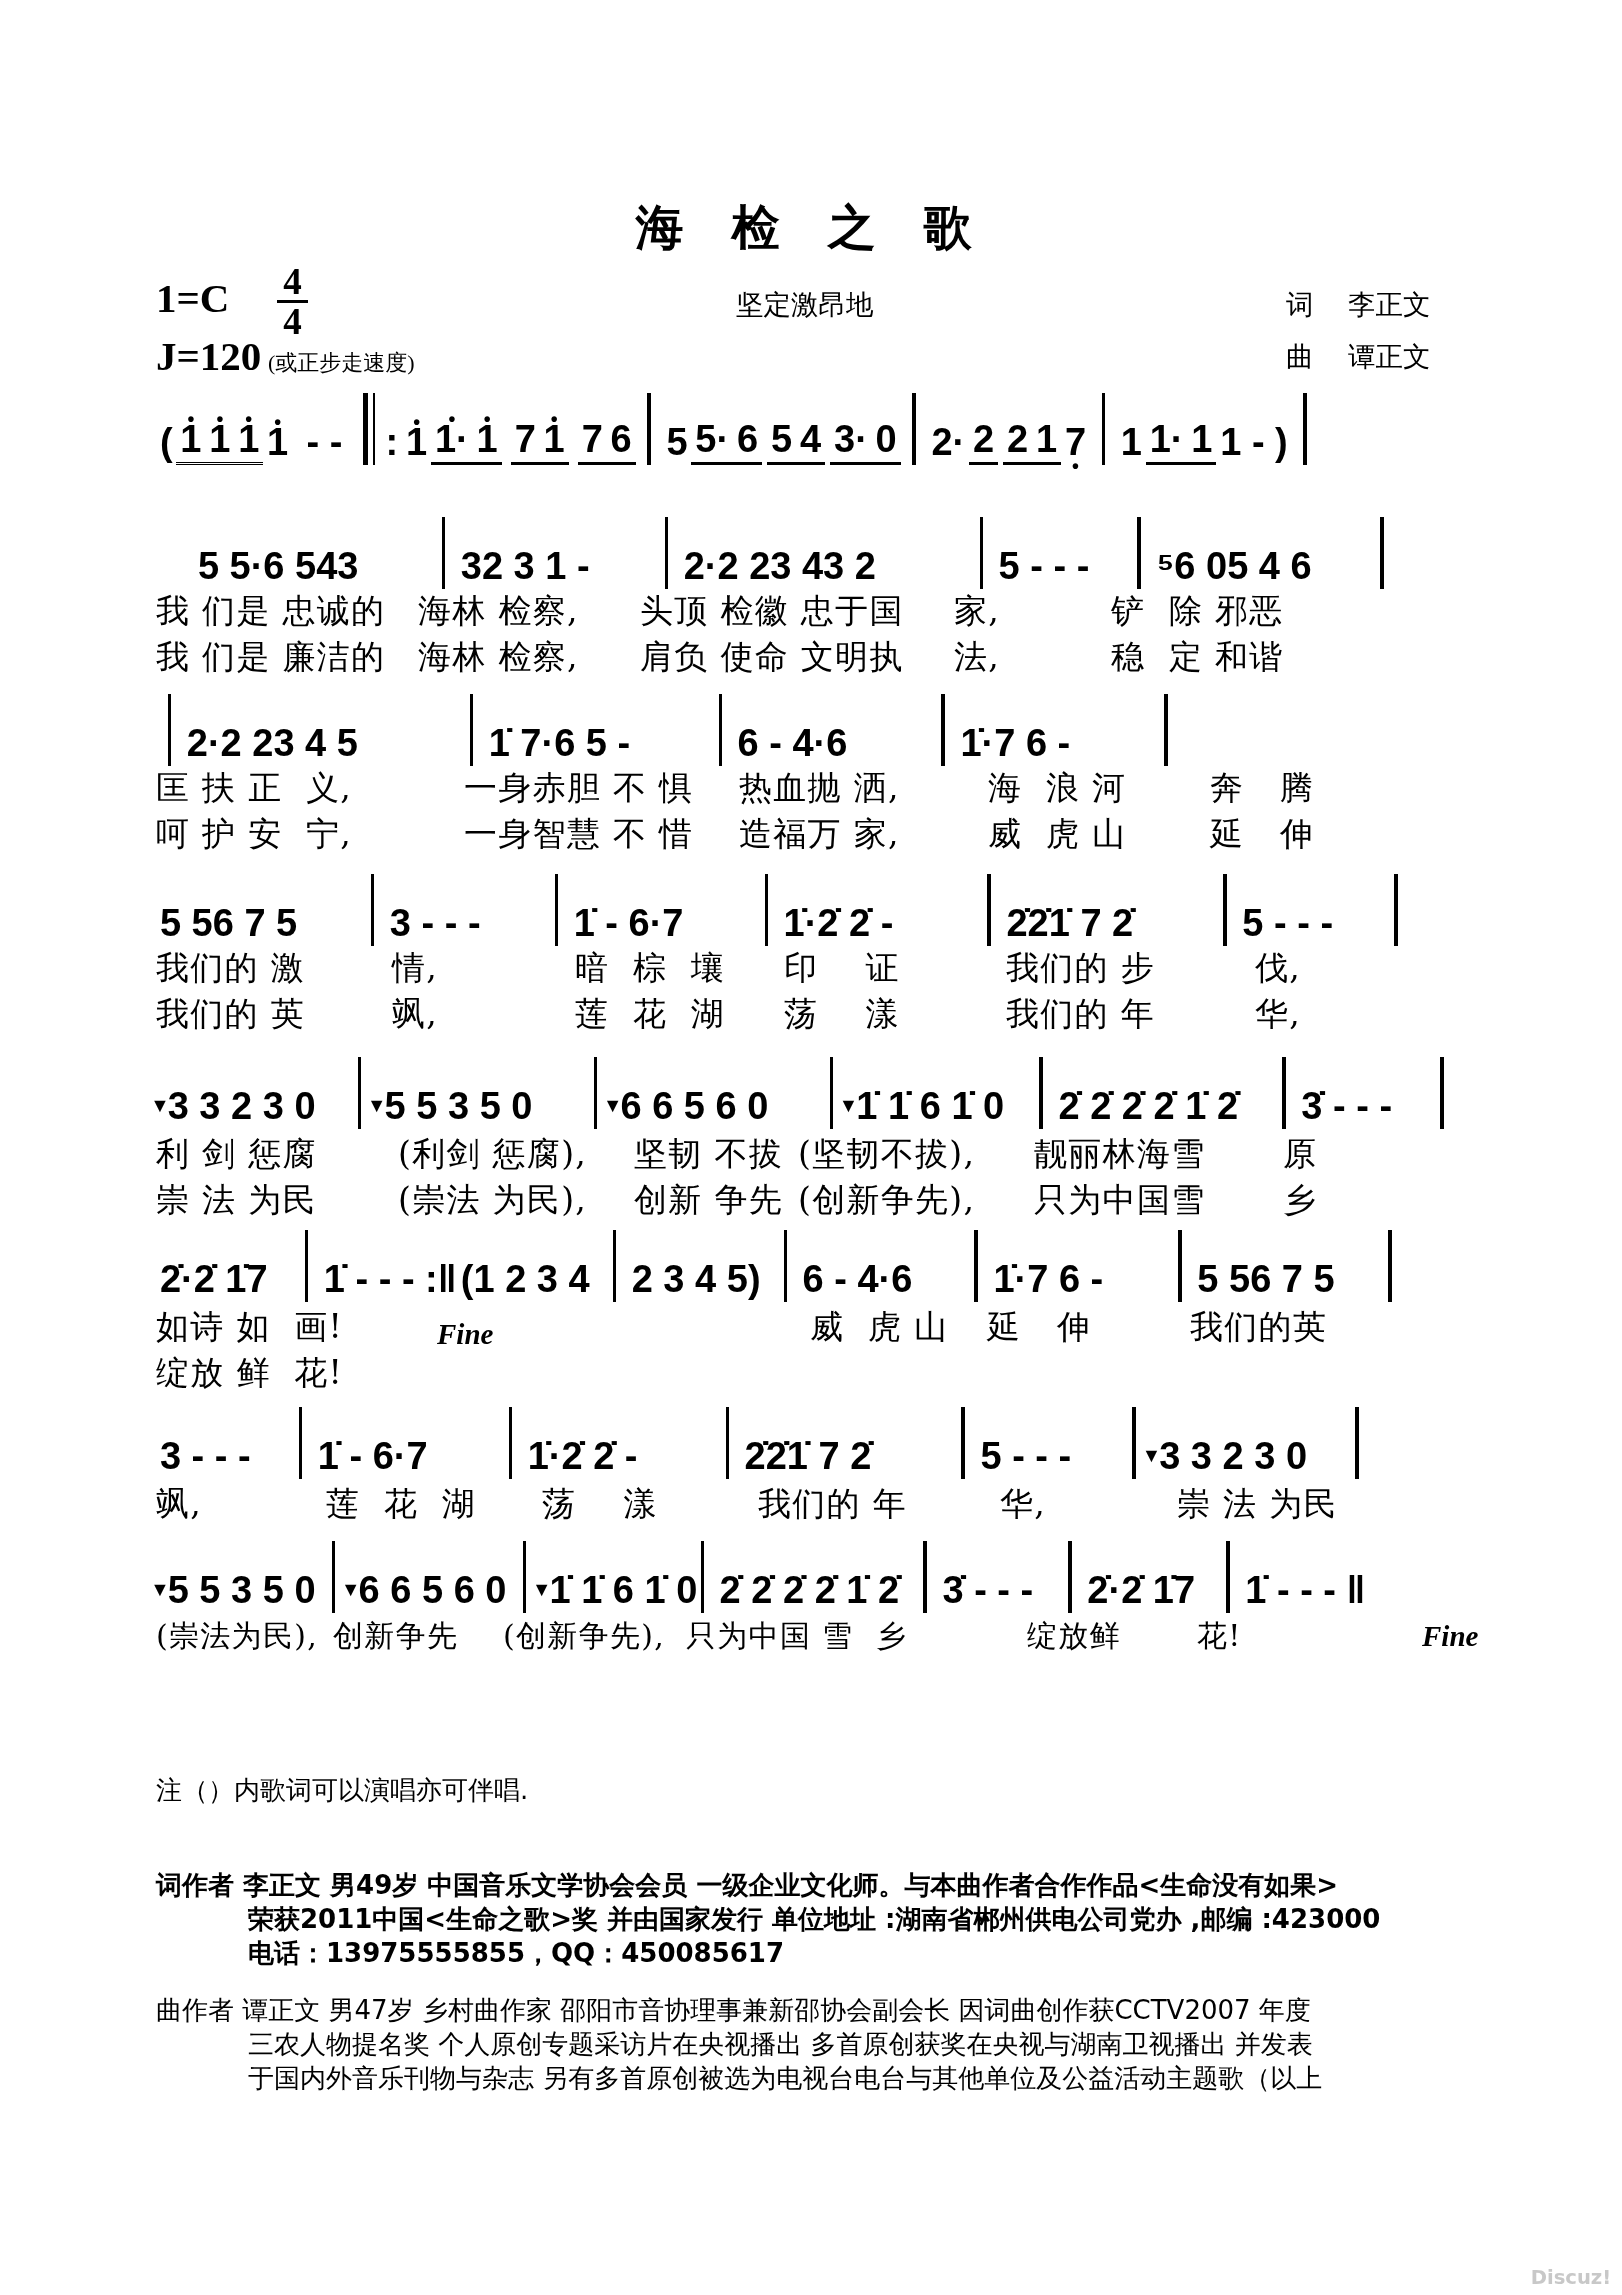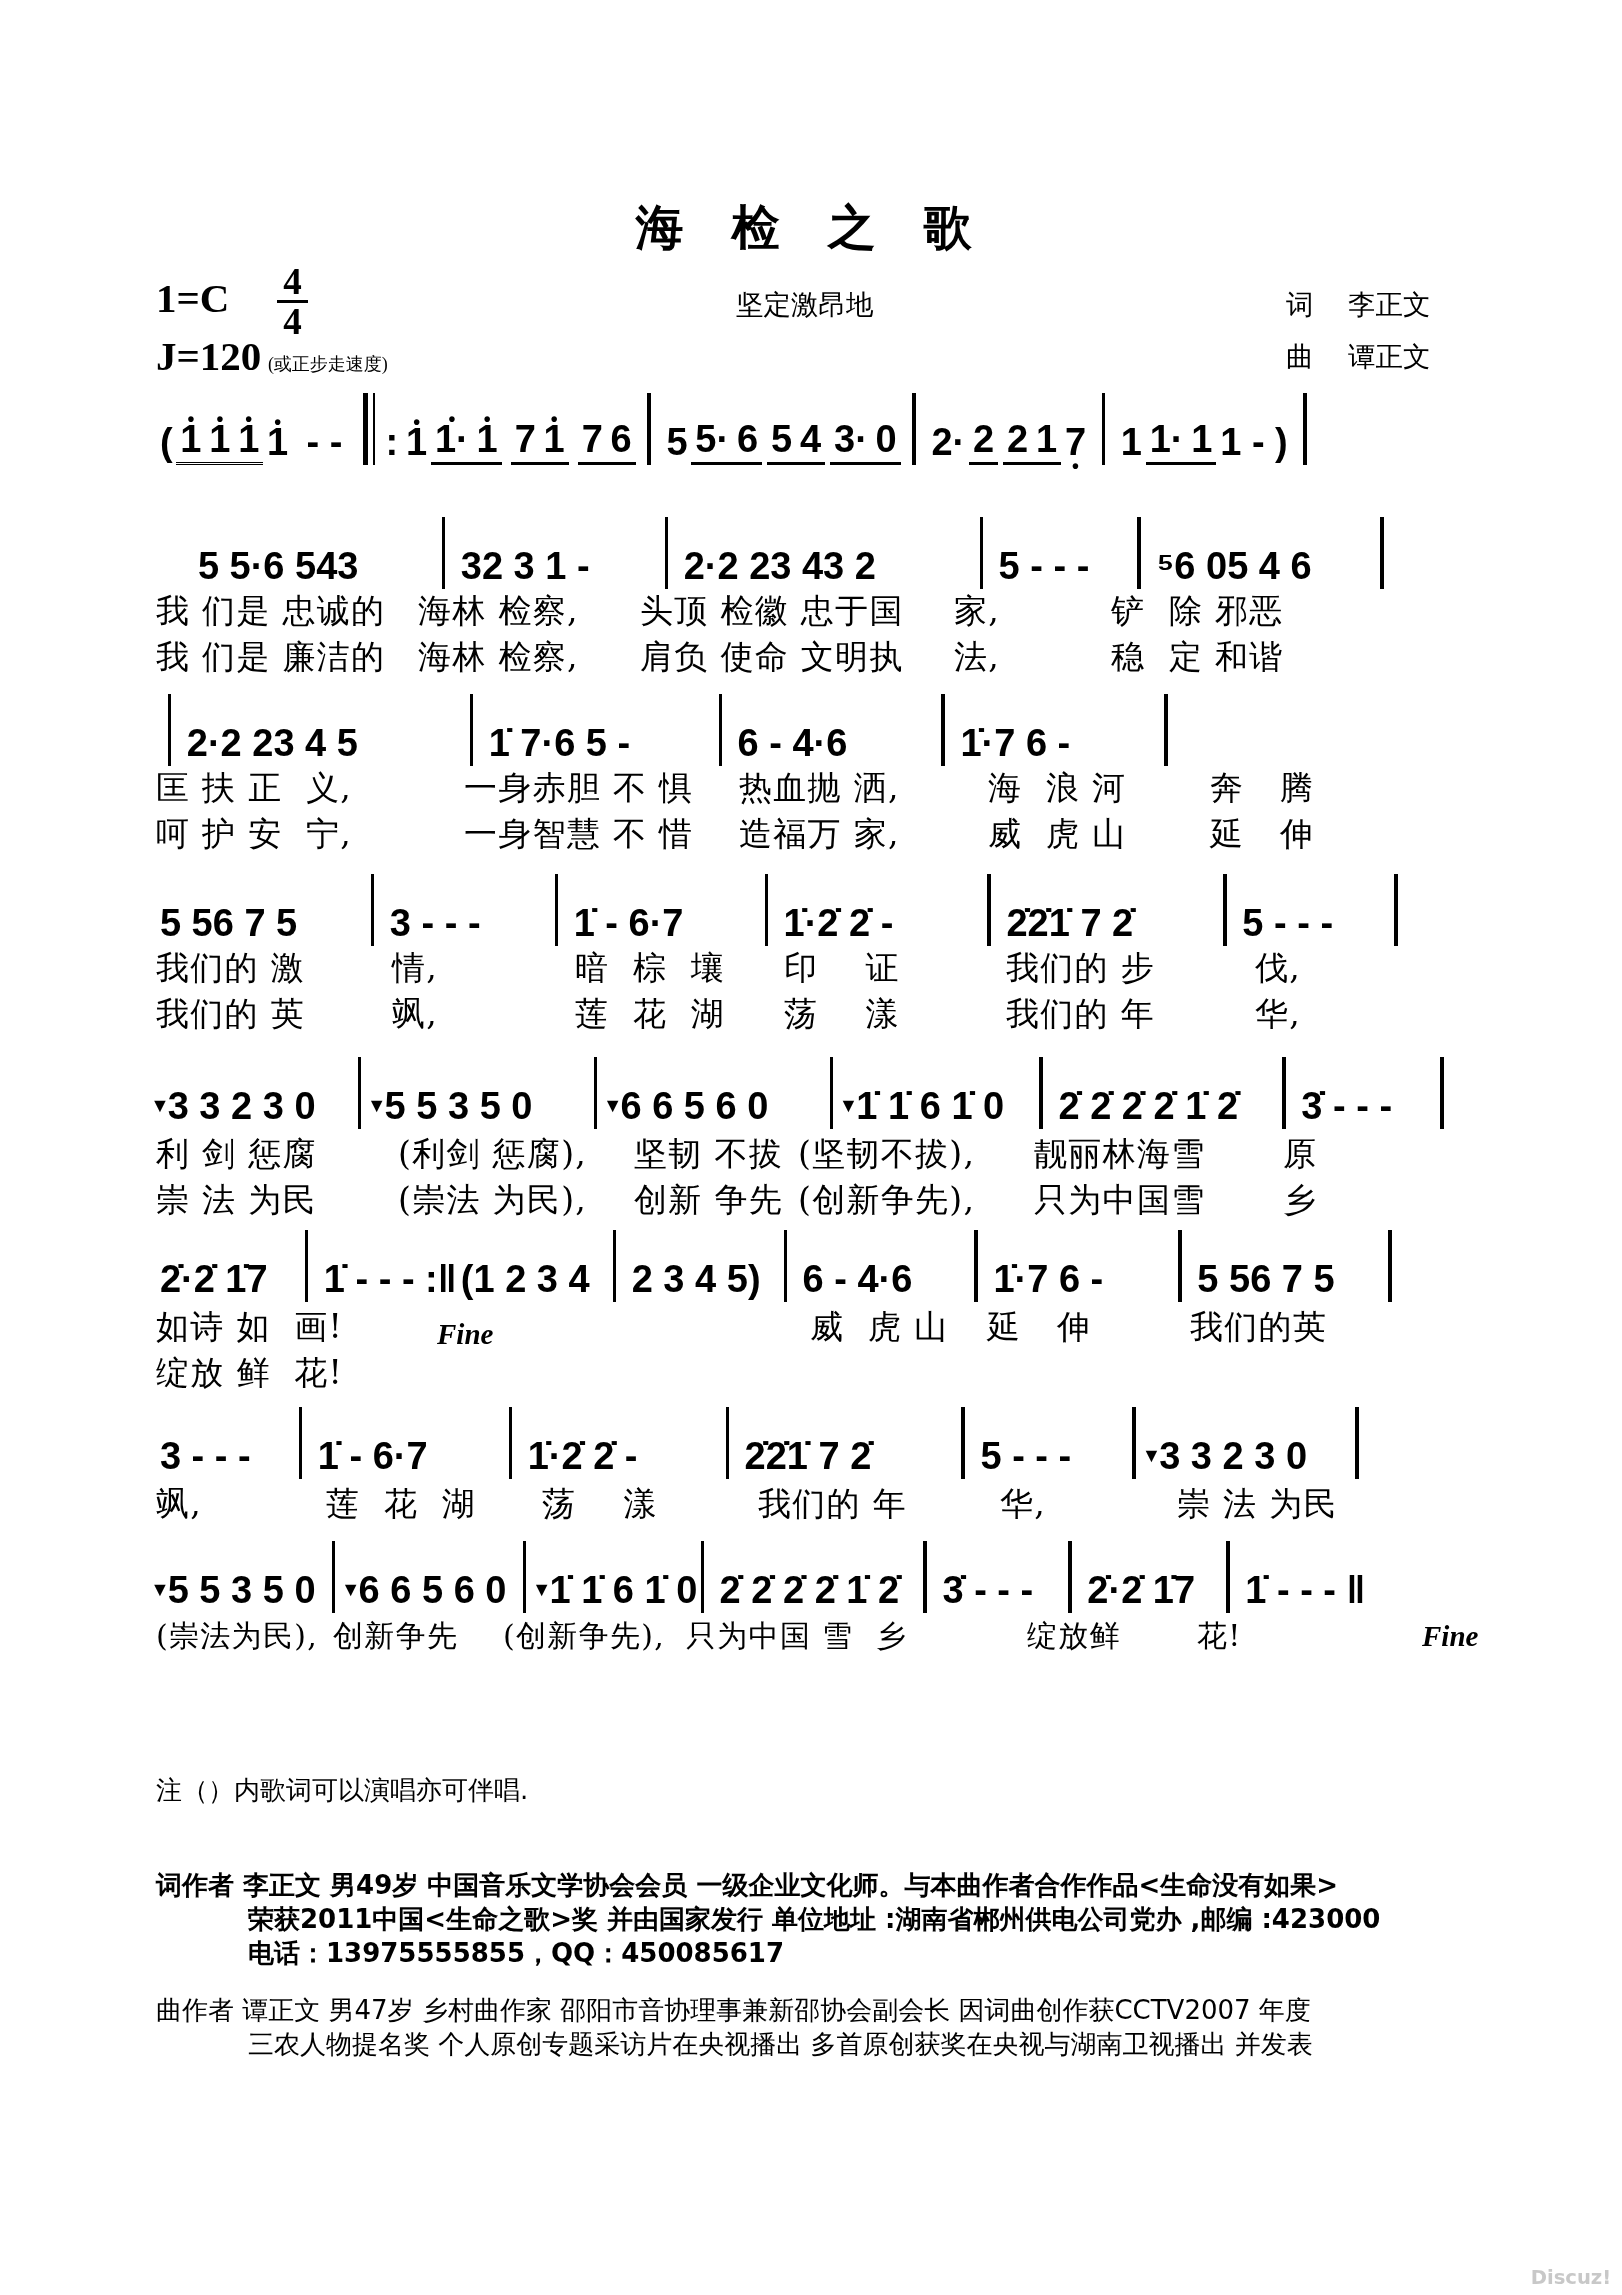--- a/index.html
+++ b/index.html
@@ -6,21 +6,21 @@
   body { width: 1623px; height: 2295px; position: relative; overflow: hidden;
          font-family: "DejaVu Sans", sans-serif; color: #000; }
   .abs { position: absolute; }
   .title { left: 0; width: 1623px; top: 196px; text-align: center;
            font-family: "DejaVu Serif", serif; font-weight: bold; font-size: 48px; letter-spacing: 15.7px; }
   .key { left: 156px; top: 274px; font-family: "Liberation Serif", serif; font-weight: bold; font-size: 41px; }
   .timesig { left: 274px; top: 263px; width: 37px; text-align: center;
              font-family: "Liberation Serif", serif; font-weight: bold; font-size: 37px; line-height: 37px; }
   .timesig .bar { height: 3.3px; background: #000; margin: 0 2.6px; }
   .tempo { left: 156px; top: 332px; font-family: "Liberation Serif", serif; font-weight: bold; font-size: 41px; }
-  .tempo-note { font-family: "Liberation Serif", serif; font-size: 18px; font-weight: normal; margin-left: 6.5px; }
+  .tempo-note { font-family: "Liberation Serif", serif; font-size: 22px; font-weight: normal; margin-left: 6.5px; }
   .expr { left: 736px; top: 287px; font-size: 27.5px; font-family: "DejaVu Serif", serif; }
   .credit { font-size: 27.5px; font-family: "DejaVu Serif", serif; }
   .credit .role { display: inline-block; width: 62px; }
   .system { position: absolute; left: 156px; width: 1315px; }
   .notes { position: absolute; left: 0; top: 0; height: 72px; width: 1315px;
            font-family: "Liberation Sans", sans-serif; font-weight: bold; font-size: 38px;
            display: flex; align-items: flex-end; white-space: pre; }
   .measure { display: flex; align-items: flex-end; height: 100%; position: relative; }
   .barline { width: 3.3px; background: #000; height: 72px; margin: 0 11.8px; flex: none; }
   .dbar { width: 11.8px; height: 72px; border-left: 5.2px solid #000; border-right: 2.6px solid #000;
@@ -258,16 +258,17 @@
   <span>词作者</span>
   <span>李正文  男49岁  中国音乐文学协会会员  一级企业文化师。与本曲作者合作作品&lt;生命没有如果&gt;</span>
   <span class="indent">荣获2011中国&lt;生命之歌&gt;奖  并由国家发行    单位地址 :湖南省郴州供电公司党办 ,邮编 :423000</span>
   <span class="indent">电话：13975555855，QQ：450085617</span>
 </div>
 
 <div class="abs footer" style="top:1993px; width:1335px;">
   <span>曲作者</span>
   <span>谭正文  男47岁   乡村曲作家  邵阳市音协理事兼新邵协会副会长  因词曲创作获CCTV2007 年度</span>
   <span class="indent">三农人物提名奖  个人原创专题采访片在央视播出    多首原创获奖在央视与湖南卫视播出  并发表</span>
+  <span class="indent">于国内外音乐刊物与杂志    另有多首原创被选为电视台电台与其他单位及公益活动主题歌（以上</span>
 </div>
 
 <div class="abs watermark">Discuz!</div>
 
 
 </body></html>

